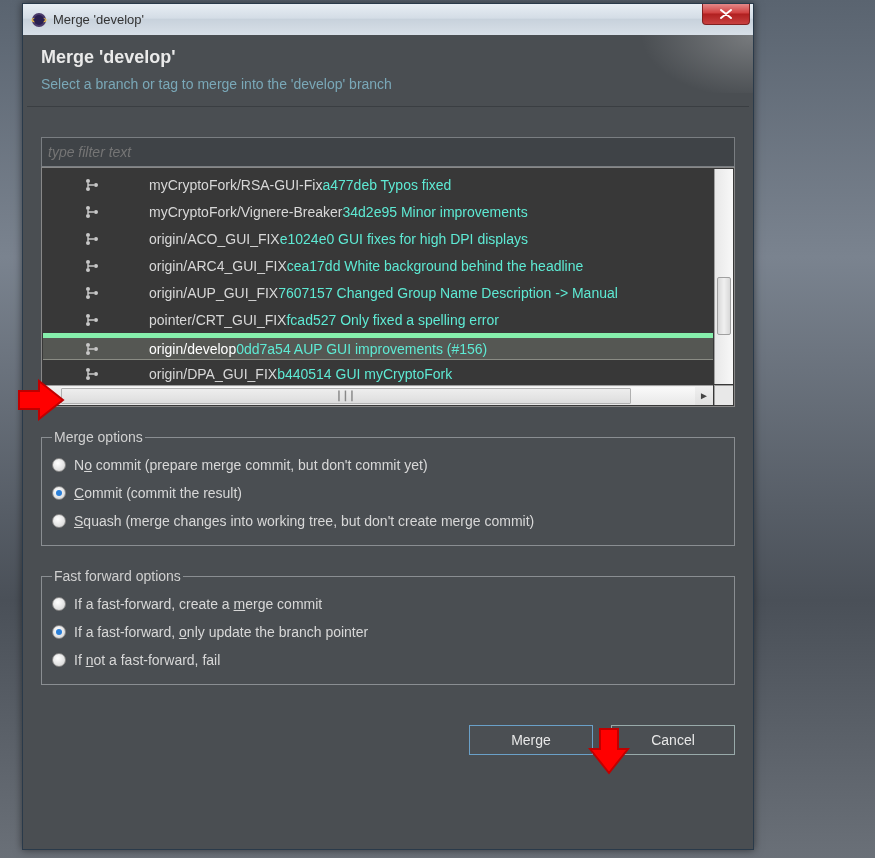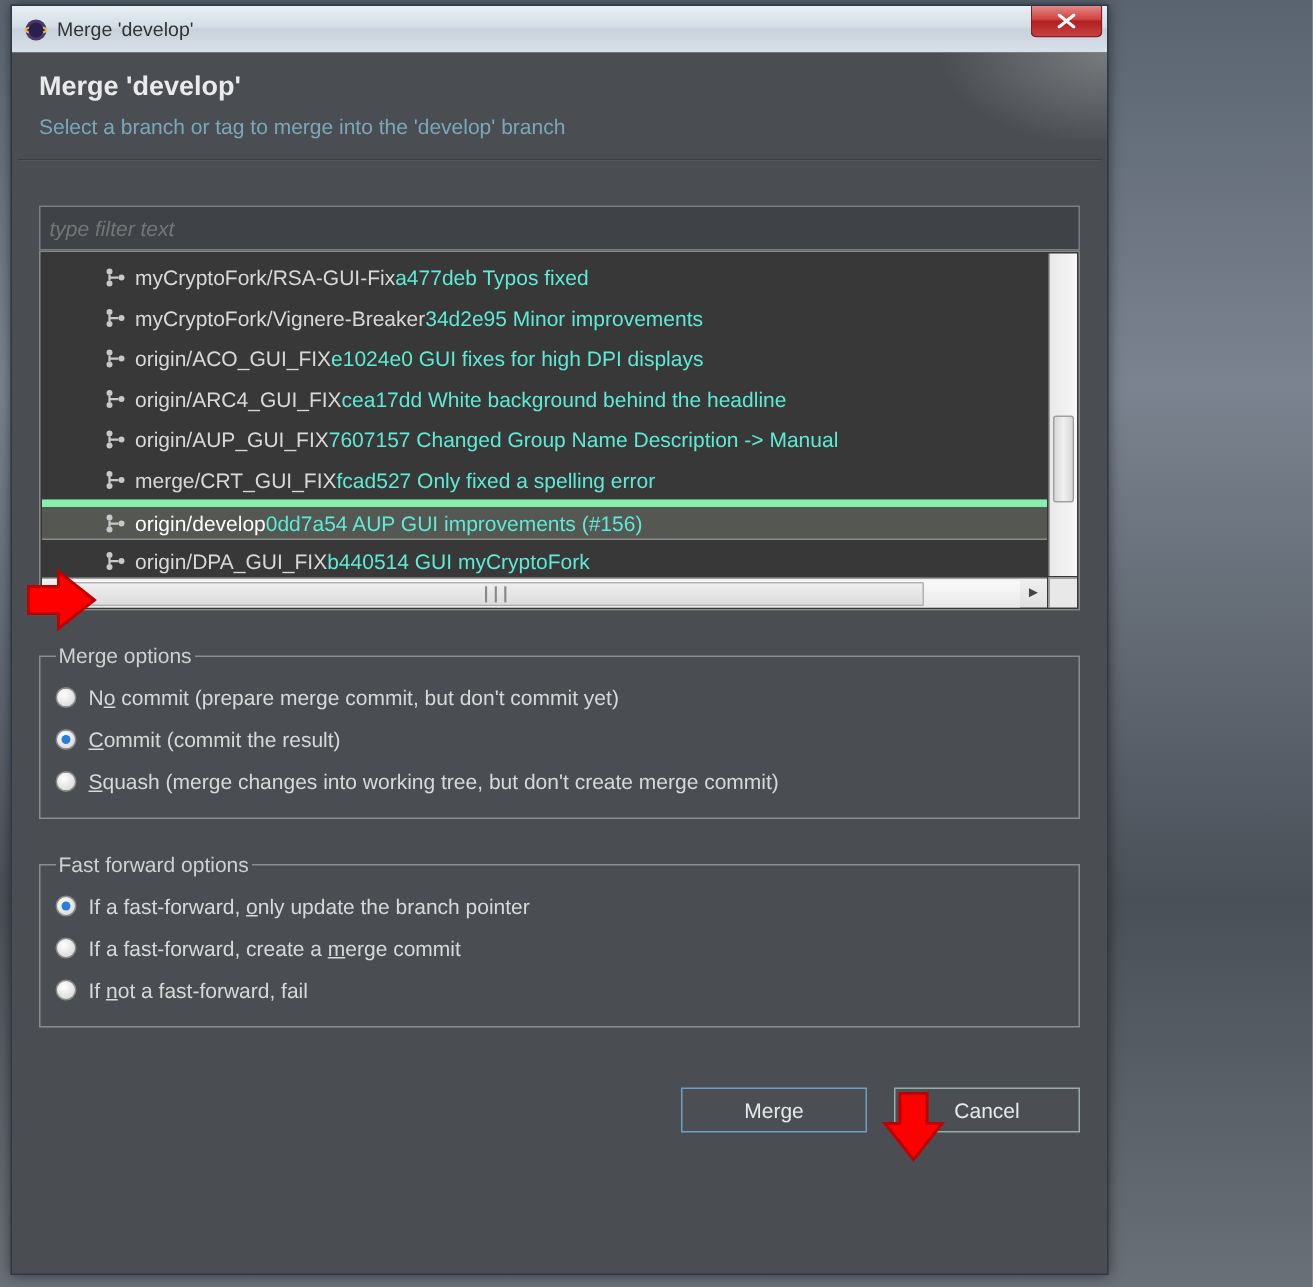--- a/index.html
+++ b/index.html
@@ -4,21 +4,21 @@
 <style>
 * { box-sizing: border-box; margin: 0; padding: 0; }
 body {
   width: 875px; height: 858px;
   font-family: "Segoe UI", Tahoma, sans-serif;
   background: linear-gradient(180deg, #5a6470 0%, #7a838f 30%, #4a5058 70%, #6a7078 100%);
   position: relative;
   overflow: hidden;
 }
 .window {
-  position: absolute; left: 7px; top: 3px; width: 732px; height: 847px;
+  position: absolute; left: 22px; top: 3px; width: 732px; height: 847px;
   border: 1px solid #2a3a4a;
   background: #4a4e52;
   box-shadow: 0 0 8px rgba(0,0,0,0.5);
 }
 .titlebar {
   height: 31px;
   background: linear-gradient(180deg, #e8eef4 0%, #d4dde6 45%, #c8d2dc 50%, #d8e0e8 100%);
   display: flex; align-items: center;
   position: relative;
 }
@@ -63,21 +63,21 @@
   position:absolute; left:1px; top:1px; right:21px; bottom:22px;
   overflow:hidden;
 }
 .tree{ padding:2px 0; }
 .tree-row{
   display:flex; align-items:center; height:27px;
   padding-left:42px; font-size:14px; color:#d8d8d8;
   white-space:nowrap;
 }
 .tree-row .branch-icon{ margin-right:6px; flex:0 0 auto; display:flex; align-items:center;}
-.tree-row .label{ color:#d8d8d8; }
+.tree-row .label{ color:#d8d8d8;margin-left:44px; }
 .tree-row .dim{ color:#5eead4; }
 .tree-row.selected{
   background:#555753; border-top:5px solid #86efac; border-bottom:1px solid #8a8c84;
   color:#ffffff;
 }
 .tree-row.selected .label{ color:#ffffff; }
 .vscroll{
   position:absolute; right:1px; top:1px; bottom:22px; width:19px;
   background: linear-gradient(90deg,#e8e8e8,#f8f8f8);
   border-left:1px solid #a0a0a0;
@@ -227,21 +227,21 @@
             </div>
             <div class="tree-row">
               <span class="branch-icon">
                 <svg width="14" height="14" viewBox="0 0 14 14">
                   <circle cx="3" cy="3" r="2" fill="#c8c8c8"></circle>
                   <circle cx="3" cy="11" r="2" fill="#c8c8c8"></circle>
                   <circle cx="11" cy="7" r="2" fill="#c8c8c8"></circle>
                   <path d="M3 5 L3 9 M3 7 L9 7" stroke="#c8c8c8" stroke-width="1.5" fill="none"></path>
                 </svg>
               </span>
-              <span class="label">merge/CRT_GUI_FIX</span>
+              <span class="label">pointer/CRT_GUI_FIX</span>
               <span class="dim"> fcad527 Only fixed a spelling error</span>
             </div>
             <div class="tree-row selected">
               <span class="branch-icon">
                 <svg width="14" height="14" viewBox="0 0 14 14">
                   <circle cx="3" cy="3" r="2" fill="#c8c8c8"></circle>
                   <circle cx="3" cy="11" r="2" fill="#c8c8c8"></circle>
                   <circle cx="11" cy="7" r="2" fill="#c8c8c8"></circle>
                   <path d="M3 5 L3 9 M3 7 L9 7" stroke="#c8c8c8" stroke-width="1.5" fill="none"></path>
                 </svg>
@@ -291,26 +291,26 @@
             <span class="radio"></span>
             <span class="radio-label"><u>S</u>quash (merge changes into working tree, but don't create merge commit)</span>
           </div>
         </div>
     </fieldset>
 
     <fieldset>
       <legend>Fast forward options</legend>
       <div id="ff-opts">
           <div class="radio-row">
+            <span class="radio"></span>
+            <span class="radio-label">If a fast-forward, create a <u>m</u>erge commit</span>
+          </div>
+          <div class="radio-row">
             <span class="radio checked"></span>
             <span class="radio-label">If a fast-forward, <u>o</u>nly update the branch pointer</span>
-          </div>
-          <div class="radio-row">
-            <span class="radio"></span>
-            <span class="radio-label">If a fast-forward, create a <u>m</u>erge commit</span>
           </div>
           <div class="radio-row">
             <span class="radio"></span>
             <span class="radio-label">If <u>n</u>ot a fast-forward, fail</span>
           </div>
         </div>
     </fieldset>
 
   </div>
 

